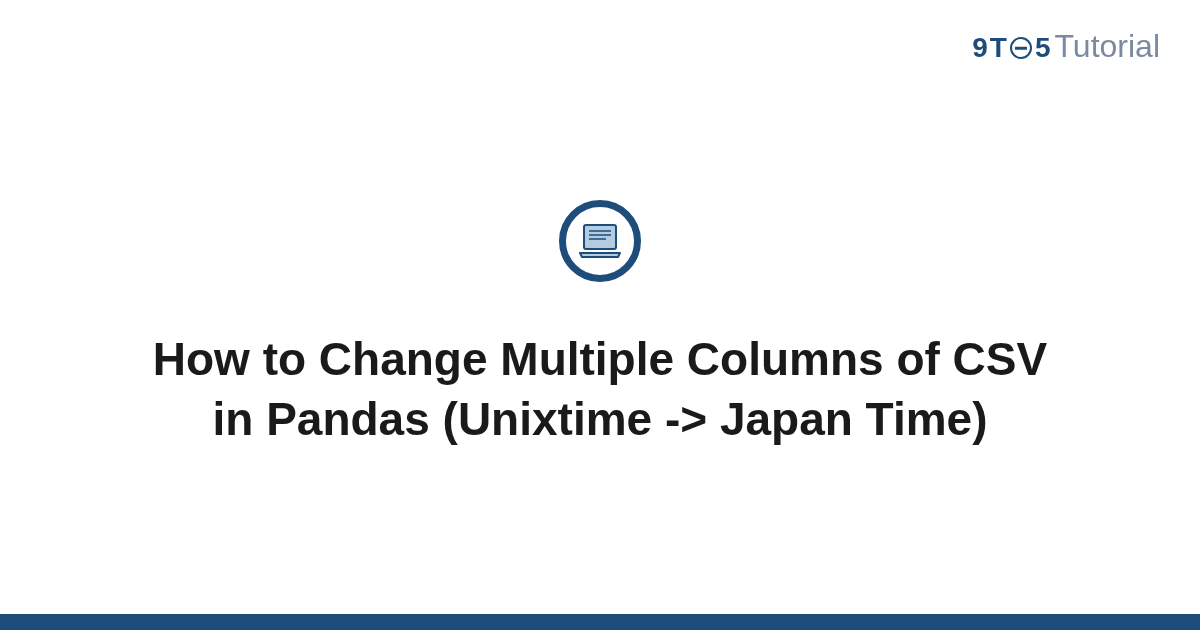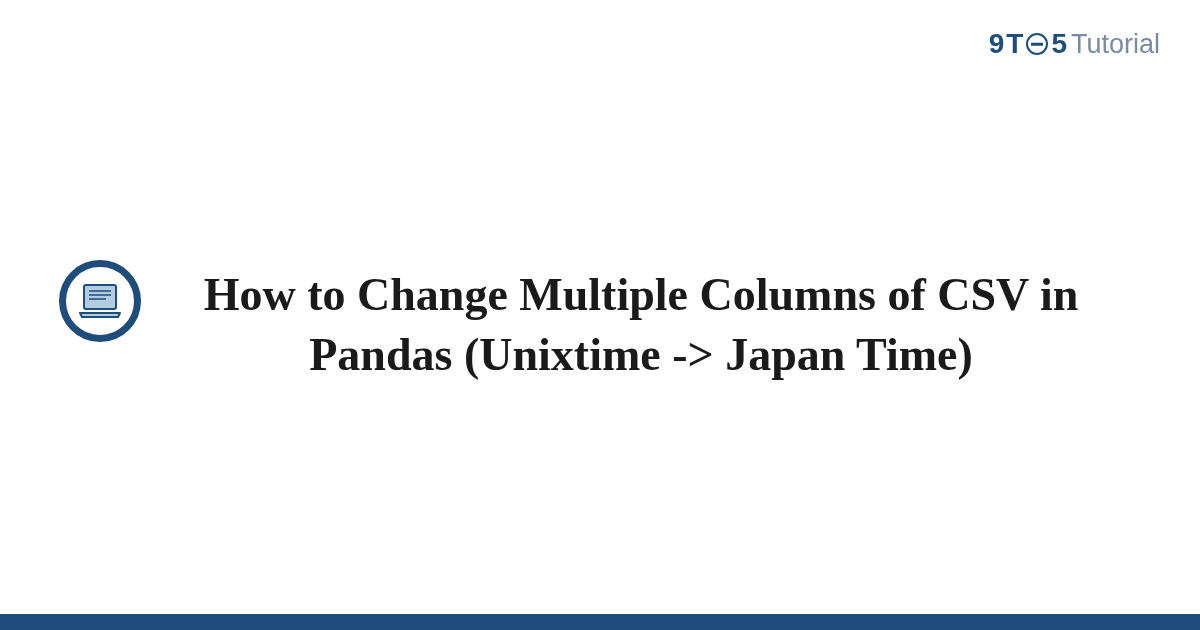--- a/index.html
+++ b/index.html
@@ -56,34 +56,33 @@
       left: 50%;
       transform: translate(-50%, -50%);
     }
     .logo-five {
       font-size: 28px;
       font-weight: 700;
       color: #1e4d7b;
       font-family: Arial, sans-serif;
     }
     .logo-tutorial {
-      font-size: 27px;
+      font-size: 32px;
       font-weight: 400;
       color: #7a8aa0;
       font-family: Arial, sans-serif;
       margin-left: 2px;
     }
     .content {
       display: flex;
-      flex-direction: row;
+      flex-direction: column;
       align-items: center;
       justify-content: center;
       height: 100%;
       padding-top: 20px;
-      font-family: Liberation Serif, serif;
     }
     .icon-circle {
       width: 82px;
       height: 82px;
       border: 7px solid #1e4d7b;
       border-radius: 50%;
       display: flex;
       align-items: center;
       justify-content: center;
       margin-bottom: 48px;

